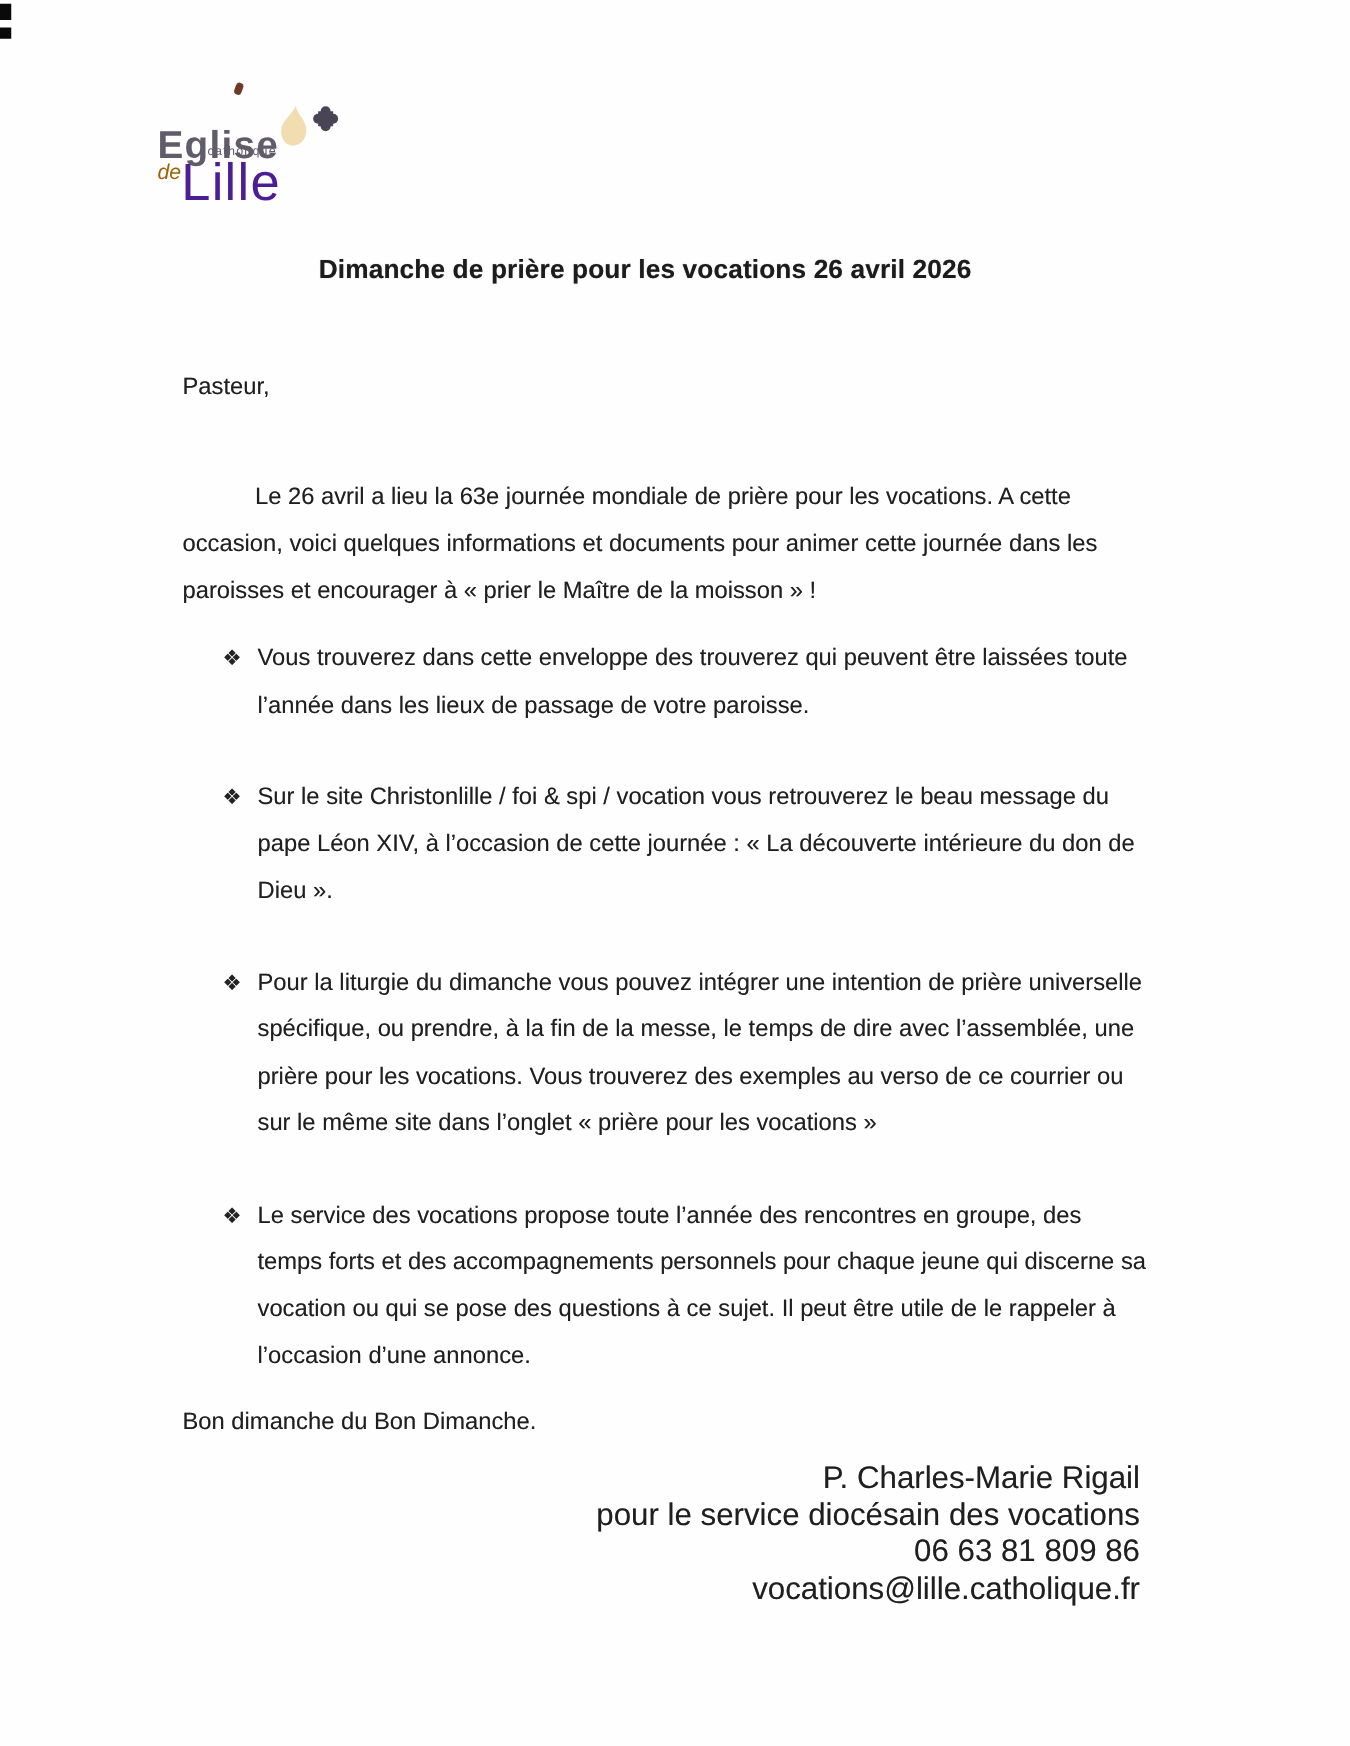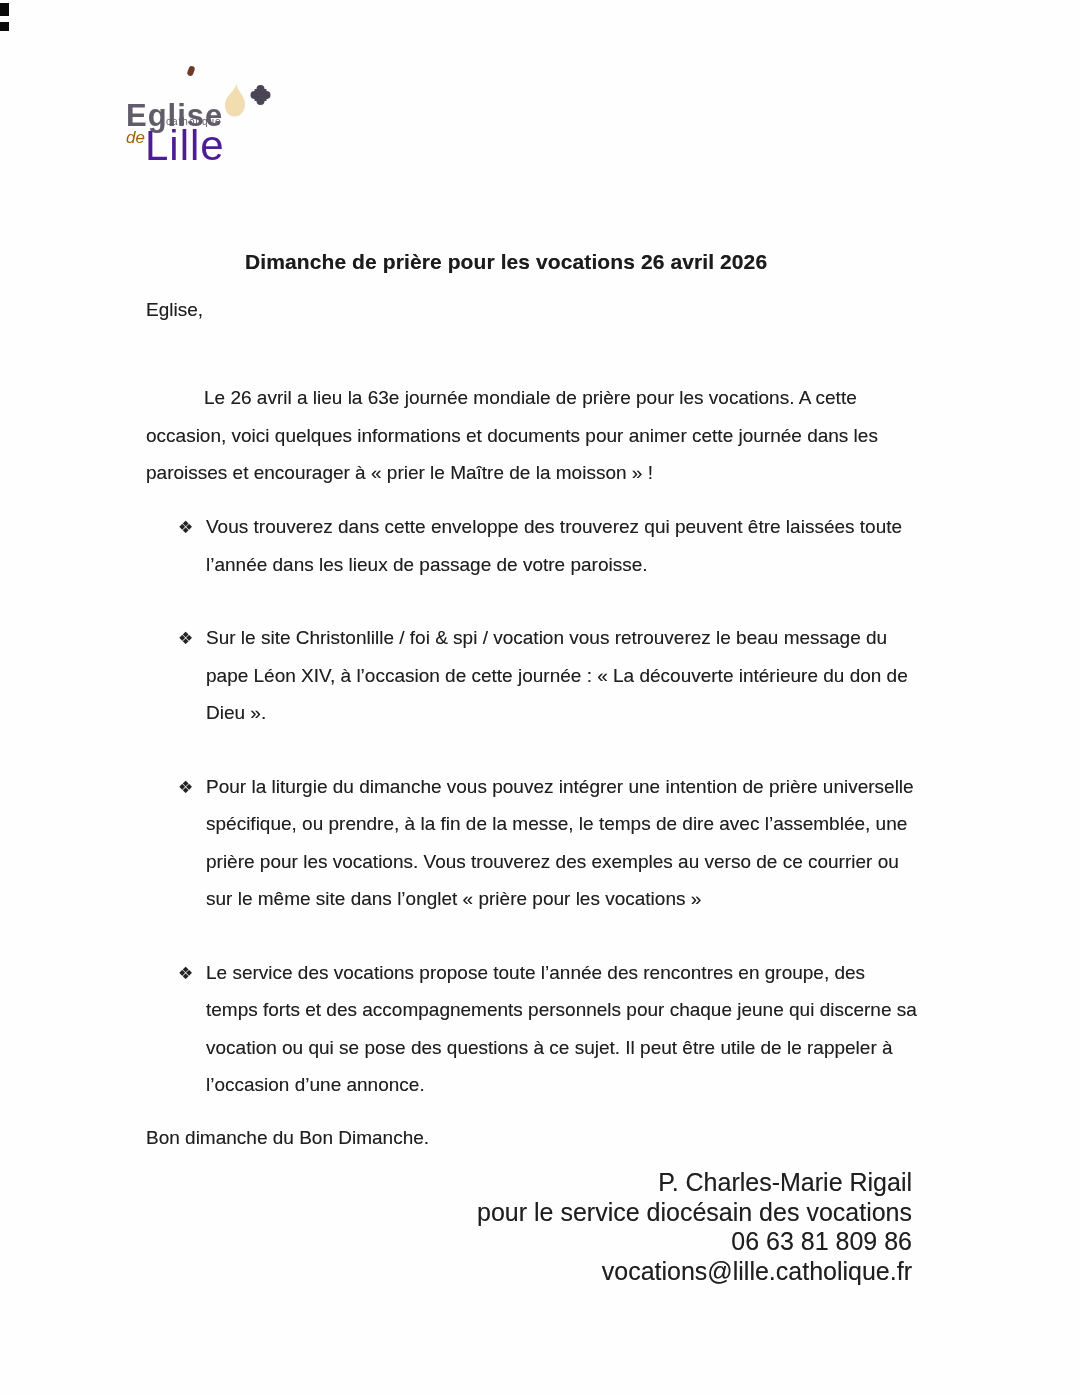--- a/index.html
+++ b/index.html
@@ -36,25 +36,24 @@
     font-size:17px;color:#a16207;font-style:italic;
   }
   .logo-lille{
     position:absolute;left:19px;top:60px;
     font-size:42px;letter-spacing:1px;color:#4c1d95;
   }
   .logo-mark{position:absolute;left:98px;top:22px;}
 
   
   .title{
-    position:absolute;left:245px;top:204px;
+    position:absolute;left:255px;top:204px;
     font-size:21px;font-weight:700;color:#1c1c1c;
     letter-spacing:0.1px;
     text-shadow:0 0 0.6px rgba(20,20,20,.55);
-    margin-top:46px;
   }
   .bodytext{
     font-size:19px;line-height:37.5px;color:#1f1f1f;
     text-shadow:0 0 0.5px rgba(30,30,30,.45);
   }
   .greeting{position:absolute;left:146px;top:291px;}
   .intro{
     position:absolute;left:146px;top:360px;width:770px;
     text-indent:58px;
   }
@@ -100,21 +99,21 @@
           <rect x="32.5" y="1" width="8" height="20" rx="4"></rect>
           <rect x="26.5" y="7" width="20" height="8" rx="4"></rect>
           <rect x="30.5" y="5" width="12" height="12"></rect>
         </g>
       </svg>
     </span>
   </div>
 
   <div class="title">Dimanche de prière pour les vocations 26 avril 2026</div>
 
-  <div class="bodytext greeting">Eglise,</div>
+  <div class="bodytext greeting">Pasteur,</div>
 
   <p class="bodytext intro">Le 26 avril a lieu la 63e journée mondiale de prière pour les vocations. A cette occasion, voici quelques informations et documents pour animer cette journée dans les paroisses et encourager à « prier le Maître de la moisson » !</p>
 
   <ul class="bullets">
     <li class="bodytext">
       <span class="bullet-glyph">❖</span>
       <span>Vous trouverez dans cette enveloppe des trouverez qui peuvent être laissées toute l’année dans les lieux de passage de votre paroisse.</span>
     </li>
     <li class="bodytext">
       <span class="bullet-glyph">❖</span>

